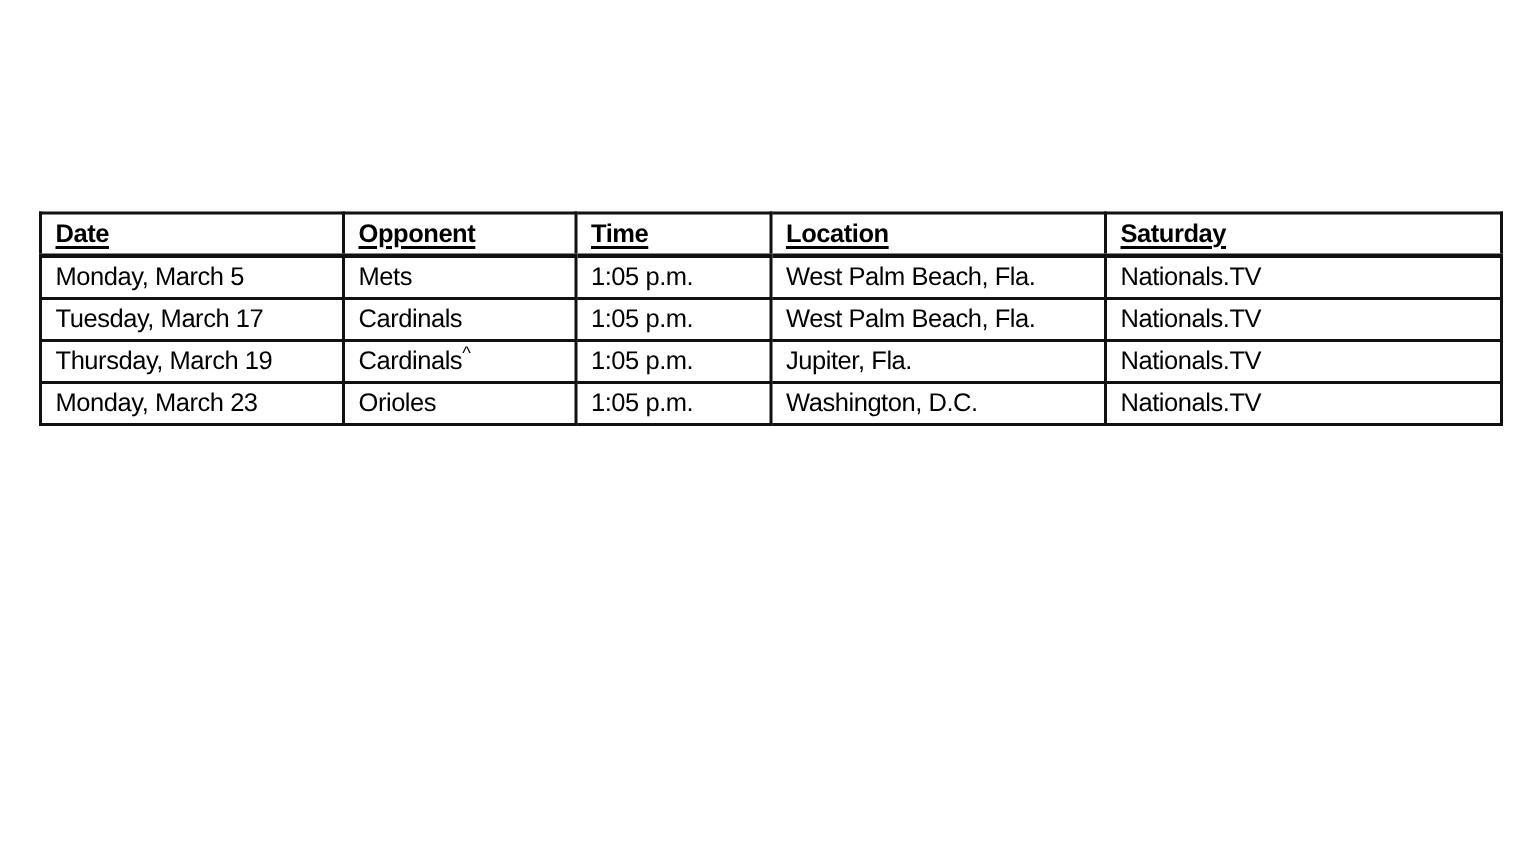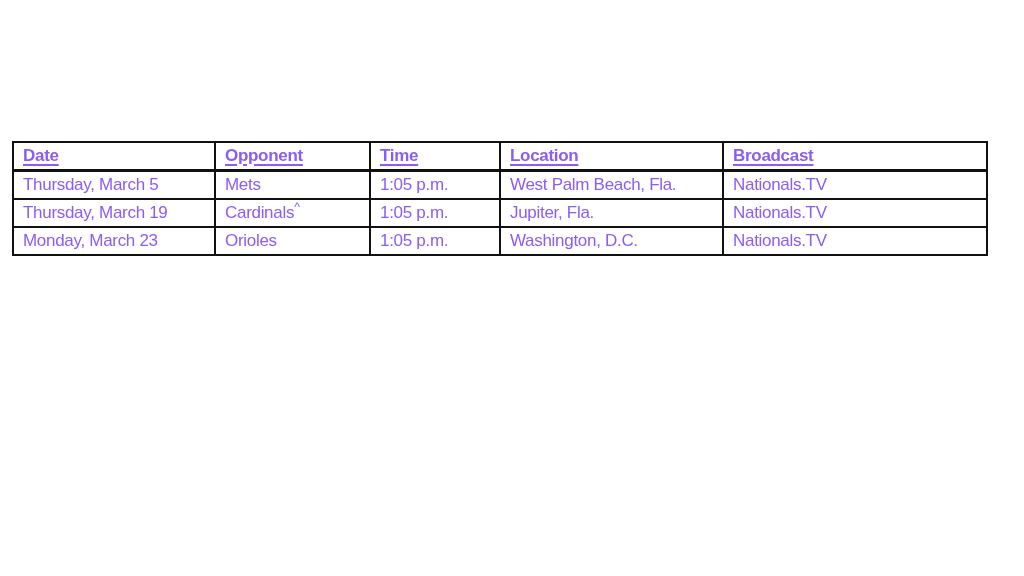--- a/index.html
+++ b/index.html
@@ -10,27 +10,27 @@
     color: #1a1a1a;
     overflow: hidden;
   }
   .stage {
     position: relative;
     width: 1024px; height: 576px;
     background: #ffffff;
   }
   table.schedule {
     position: absolute;
-    left: 12px; top: 141px;
+    left: 26px; top: 141px;
     width: 974px;
     border-collapse: collapse;
     table-layout: fixed;
     font-size: 17px;
     letter-spacing: -0.3px;
-    color: #8b5cf6;
+    color: #000000;
   }
   table.schedule col.c-date     { width: 202px; }
   table.schedule col.c-opponent { width: 155px; }
   table.schedule col.c-time     { width: 130px; }
   table.schedule col.c-location { width: 223px; }
   table.schedule col.c-broadcast{ width: 264px; }
   table.schedule th, table.schedule td {
     border: 2px solid #111111;
     height: 28px;
     padding: 0 6px 0 9px;
@@ -63,27 +63,34 @@
         <col class="c-time">
         <col class="c-location">
         <col class="c-broadcast">
     </colgroup>
     <thead>
       <tr>
         <th><span class="hdr">Date</span></th>
         <th><span class="hdr">Opponent</span></th>
         <th><span class="hdr">Time</span></th>
         <th><span class="hdr">Location</span></th>
-        <th><span class="hdr">Broadcast</span></th>
+        <th><span class="hdr">Saturday</span></th>
       </tr>
     </thead>
     <tbody>
       <tr>
-        <td>Thursday, March 5</td>
+        <td>Monday, March 5</td>
         <td>Mets</td>
+        <td>1:05 p.m.</td>
+        <td>West Palm Beach, Fla.</td>
+        <td>Nationals.TV</td>
+      </tr>
+      <tr>
+        <td>Tuesday, March 17</td>
+        <td>Cardinals</td>
         <td>1:05 p.m.</td>
         <td>West Palm Beach, Fla.</td>
         <td>Nationals.TV</td>
       </tr>
       <tr>
         <td>Thursday, March 19</td>
         <td>Cardinals<sup class="mark">^</sup></td>
         <td>1:05 p.m.</td>
         <td>Jupiter, Fla.</td>
         <td>Nationals.TV</td>

